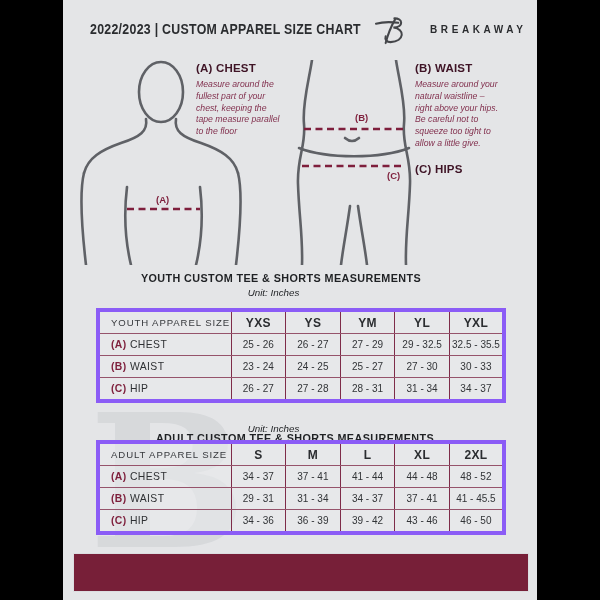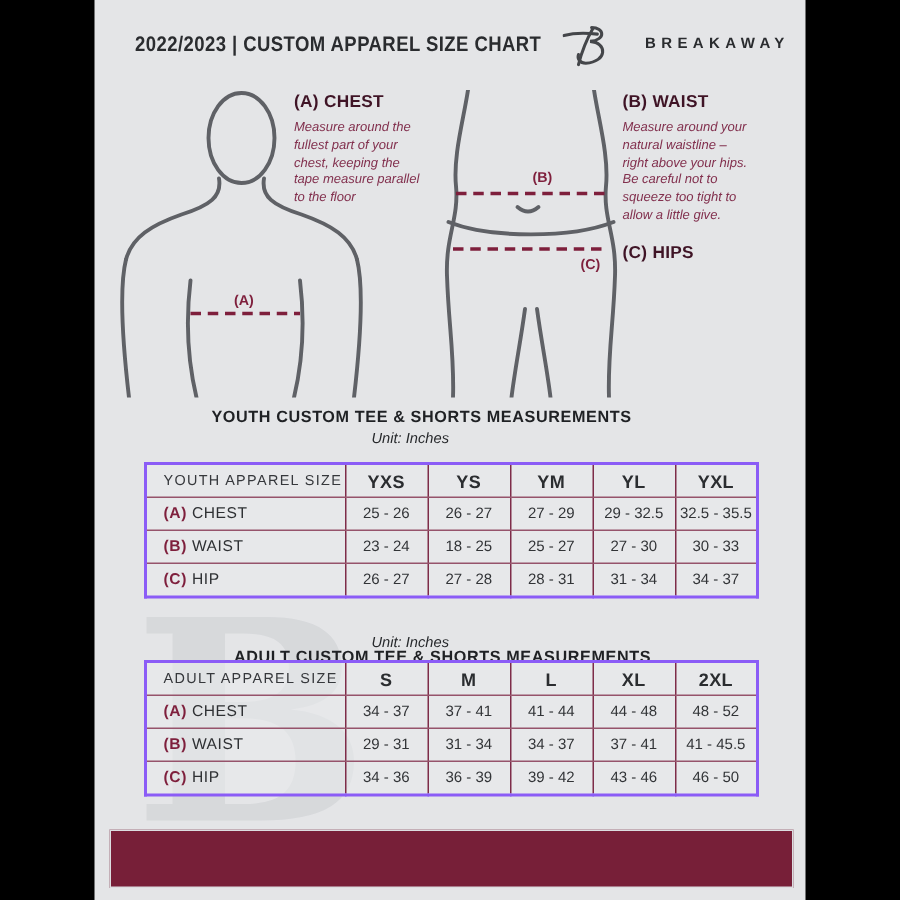--- a/index.html
+++ b/index.html
@@ -31,21 +31,21 @@
   .instr p{margin:0;font-size:8.7px;font-style:italic;line-height:1.36;color:#82304e;white-space:pre-line;}
 
   
   .sec-title{position:absolute;left:0;width:436px;text-align:center;font-size:10.8px;
              font-weight:bold;letter-spacing:0.4px;color:#1f2124;z-index:2;}
   .sec-unit{position:absolute;left:0;width:421px;text-align:center;font-size:9.8px;
             font-style:italic;color:#26282b;z-index:2;}
 
   
   table.size-table{position:absolute;left:33px;width:410px;border-collapse:collapse;
-                   table-layout:fixed;z-index:2;border:2px solid #8b5cf6;}
+                   table-layout:fixed;z-index:2;border:4px solid #8b5cf6;}
   .size-table th,.size-table td{border-left:1.5px solid #7e2c49;border-right:1.5px solid #7e2c49;
                    border-top:1px solid #96536b;border-bottom:1px solid #96536b;
                    height:21px;padding:0;background:rgba(234,235,237,0.55);}
   .size-table .lblcol{text-align:left;padding-left:11px;}
   th.lbl-head{font-weight:normal;font-size:9.6px;letter-spacing:0.9px;color:#36383c;}
   th.size-head{font-weight:bold;font-size:12px;color:#2b2d30;letter-spacing:0.3px;}
   td.lbl{font-size:10.4px;color:#2e3033;letter-spacing:0.4px;}
   td.lbl .key{font-weight:bold;color:#7e1f3c;}
   td.val{text-align:center;font-size:10px;color:#323437;}
 
@@ -142,21 +142,21 @@
         <td class="lbl lblcol"><span class="key">(A)</span> <span>CHEST</span></td>
         <td class="val">25 - 26</td>
         <td class="val">26 - 27</td>
         <td class="val">27 - 29</td>
         <td class="val">29 - 32.5</td>
         <td class="val">32.5 - 35.5</td>
       </tr>
       <tr>
         <td class="lbl lblcol"><span class="key">(B)</span> <span>WAIST</span></td>
         <td class="val">23 - 24</td>
-        <td class="val">18 - 25</td>
+        <td class="val">24 - 25</td>
         <td class="val">25 - 27</td>
         <td class="val">27 - 30</td>
         <td class="val">30 - 33</td>
       </tr>
       <tr>
         <td class="lbl lblcol"><span class="key">(C)</span> <span>HIP</span></td>
         <td class="val">26 - 27</td>
         <td class="val">27 - 28</td>
         <td class="val">28 - 31</td>
         <td class="val">31 - 34</td>

